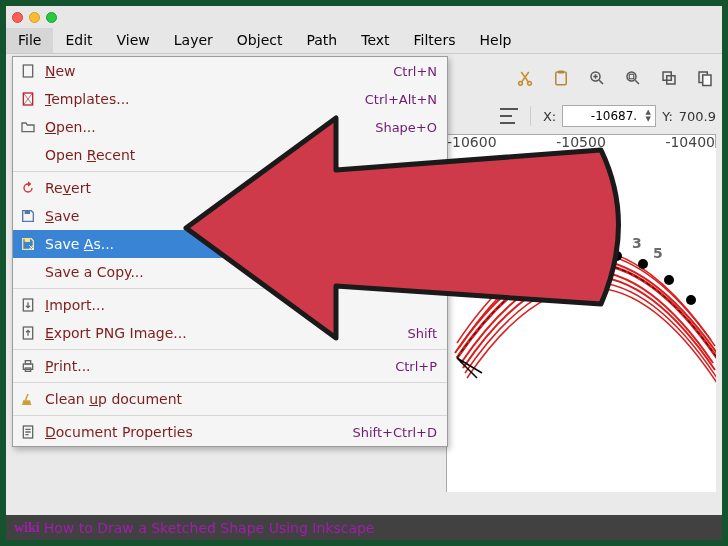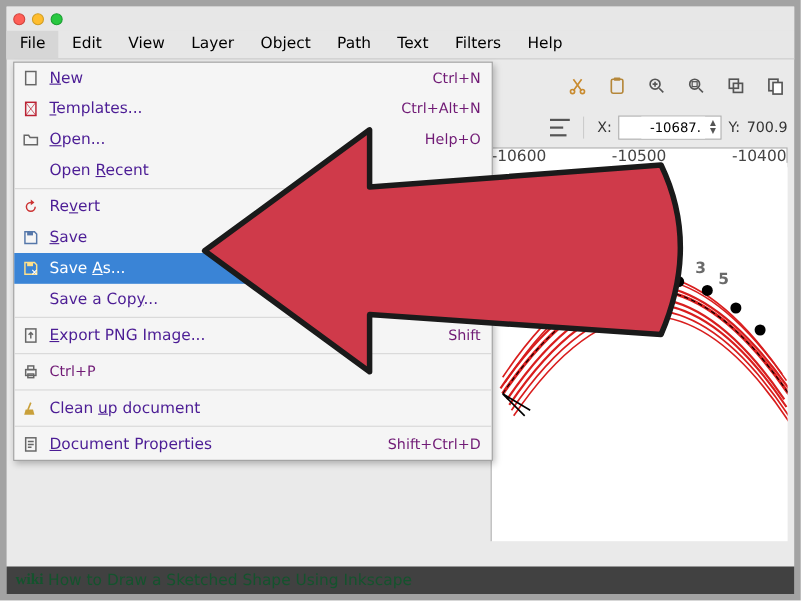--- a/index.html
+++ b/index.html
@@ -1,17 +1,17 @@
 <!DOCTYPE html>
 <html><head>
 <meta charset="utf-8">
 <style>
   * { box-sizing: border-box; margin: 0; padding: 0; font-family: "DejaVu Sans", "Liberation Sans", Arial, sans-serif; font-size: 14px; }
   html, body { width: 728px; height: 546px; overflow: hidden; background: #f0f0f0; }
-  .frame { width: 728px; height: 546px; border: 6px solid #a3a3a3; background: #eaeaea; position: relative; }
+  .frame { width: 728px; height: 546px; border: 6px solid #14532d; background: #eaeaea; position: relative; }
   .window-title { height: 22px; background: #e7e7e7; display: flex; align-items: center; padding: 0 6px; gap: 6px; }
   .dot { width: 11px; height: 11px; border-radius: 50%; }
   .dot.red { background: #ff5f57; border: 1px solid #d0443e; }
   .dot.yel { background: #ffbd2e; border: 1px solid #d09e24; }
   .dot.grn { background: #28c840; border: 1px solid #1a9e31; }
   .menubar { display: flex; height: 26px; background: #e7e7e7; border-bottom: 1px solid #ccc; align-items: stretch; }
   .menubar .m { padding: 4px 12px; cursor: default; }
   .menubar .m.active { background: #d6d6d6; }
   .toolbar-right { position: absolute; top: 54px; right: 6px; display: flex; gap: 14px; align-items: center; height: 36px; }
   .tbtn { width: 22px; height: 22px; display: inline-flex; align-items: center; justify-content: center; color: #555; }
@@ -24,28 +24,28 @@
   .spin .arrows span { font-size: 7px; line-height: 7px; text-align: center; color: #555; cursor: pointer; }
   .align-ico { width: 18px; height: 16px; display: inline-flex; flex-direction: column; justify-content: space-between; }
   .align-ico span { height: 2px; background: #555; width: 100%; }
   .align-ico span:nth-child(2) { width: 65%; }
   .align-ico span:nth-child(3) { width: 85%; }
   .ruler-h { position: absolute; top: 128px; right: 6px; width: 270px; height: 18px; background: #fff; border: 1px solid #aaa; font-size: 9px; color: #444; display: flex; justify-content: space-between; align-items: flex-end; padding-bottom: 1px; }
   .canvas { position: absolute; top: 142px; right: 6px; width: 270px; height: 344px; background: #fff; border-left: 1px solid #aaa; overflow: hidden; }
   .dropdown { position: absolute; left: 6px; top: 50px; width: 436px; background: #f5f5f5; border: 1px solid #9c9c9c; box-shadow: 2px 3px 6px rgba(0,0,0,0.25); }
   .mi { display: flex; align-items: center; height: 28px; padding: 0 10px 0 6px; gap: 8px; cursor: default; }
   .mi .ico { width: 18px; height: 18px; display: inline-flex; align-items: center; justify-content: center; color: #666; flex-shrink: 0; }
-  .mi .lbl { flex: 1; color: #4c1d95; }
+  .mi .lbl { flex: 1; color: #7f1d1d; }
   .mi .keys { color: #701a75; font-size: 13px; }
   .mi.sel { background: #3a84d6; }
   .mi.sel .lbl, .mi.sel .keys, .mi.sel .ico { color: #fff; }
   .mi u { text-decoration: underline; }
   .msep { height: 1px; background: #d7d7d7; margin: 2px 0; }
   .arrow-annot { position: absolute; left: 160px; top: 102px; pointer-events: none; }
-  .caption { position: absolute; left: 0; bottom: 0; right: 0; height: 25px; background: rgba(0,0,0,0.72); color: #14532d; display: flex; align-items: center; padding: 0 8px; font-size: 13px; }
+  .caption { position: absolute; left: 0; bottom: 0; right: 0; height: 25px; background: rgba(0,0,0,0.72); color: #a21caf; display: flex; align-items: center; padding: 0 8px; font-size: 13px; }
   .caption .wiki { font-family: Georgia, serif; font-weight: bold; margin-right: 4px; }
 </style>
 </head>
 <body>
 
 <div class="frame">
 
   <div class="window-title">
     <span class="dot red"></span>
     <span class="dot yel"></span>
@@ -182,21 +182,21 @@
       <span class="lbl"><u>T</u>emplates...</span>
       <span class="keys">Ctrl+Alt+N</span>
     </div>
     <div class="mi">
       <span class="ico">
           <svg width="16" height="16" viewBox="0 0 24 24">
             <path d="M3 6h6l2 3h10v10H3z" fill="none" stroke="#666" stroke-width="2"></path>
           </svg>
         </span>
       <span class="lbl"><u>O</u>pen...</span>
-      <span class="keys">Help+O</span>
+      <span class="keys">Shape+O</span>
     </div>
     <div class="mi">
       <span class="ico"></span>
       <span class="lbl">Open <u>R</u>ecent</span>
     </div>
     <div class="msep"></div>
     <div class="mi">
       <span class="ico">
           <svg width="16" height="16" viewBox="0 0 24 24">
             <path d="M12 5a7 7 0 107 7h-2a5 5 0 11-5-5v3l5-4-5-4z" fill="#c33"></path>
@@ -226,35 +226,45 @@
     </div>
     <div class="mi">
       <span class="ico"></span>
       <span class="lbl">Save a Cop<u>y</u>...</span>
     </div>
     <div class="msep"></div>
     <div class="mi">
       <span class="ico">
           <svg width="16" height="16" viewBox="0 0 24 24">
             <rect x="5" y="3" width="14" height="18" fill="none" stroke="#666" stroke-width="2"></rect>
+            <path d="M12 8v8m-3-3l3 3 3-3" fill="none" stroke="#666" stroke-width="2"></path>
+          </svg>
+        </span>
+      <span class="lbl"><u>I</u>mport...</span>
+    </div>
+    <div class="mi">
+      <span class="ico">
+          <svg width="16" height="16" viewBox="0 0 24 24">
+            <rect x="5" y="3" width="14" height="18" fill="none" stroke="#666" stroke-width="2"></rect>
             <path d="M12 16V8m-3 3l3-3 3 3" fill="none" stroke="#666" stroke-width="2"></path>
           </svg>
         </span>
       <span class="lbl"><u>E</u>xport PNG Image...</span>
       <span class="keys">Shift</span>
     </div>
     <div class="msep"></div>
     <div class="mi">
       <span class="ico">
           <svg width="16" height="16" viewBox="0 0 24 24">
             <rect x="5" y="9" width="14" height="8" fill="none" stroke="#666" stroke-width="2"></rect>
             <rect x="8" y="4" width="8" height="5" fill="none" stroke="#666" stroke-width="2"></rect>
             <rect x="8" y="15" width="8" height="5" fill="none" stroke="#666" stroke-width="2"></rect>
           </svg>
         </span>
+      <span class="lbl"><u>P</u>rint...</span>
       <span class="keys">Ctrl+P</span>
     </div>
     <div class="msep"></div>
     <div class="mi">
       <span class="ico">
           <svg width="16" height="16" viewBox="0 0 24 24">
             <path d="M7 14l4-10 2 1-4 10z" fill="#c9a03a"></path>
             <path d="M5 14h10l2 7H3z" fill="#c9a03a"></path>
           </svg>
         </span>

